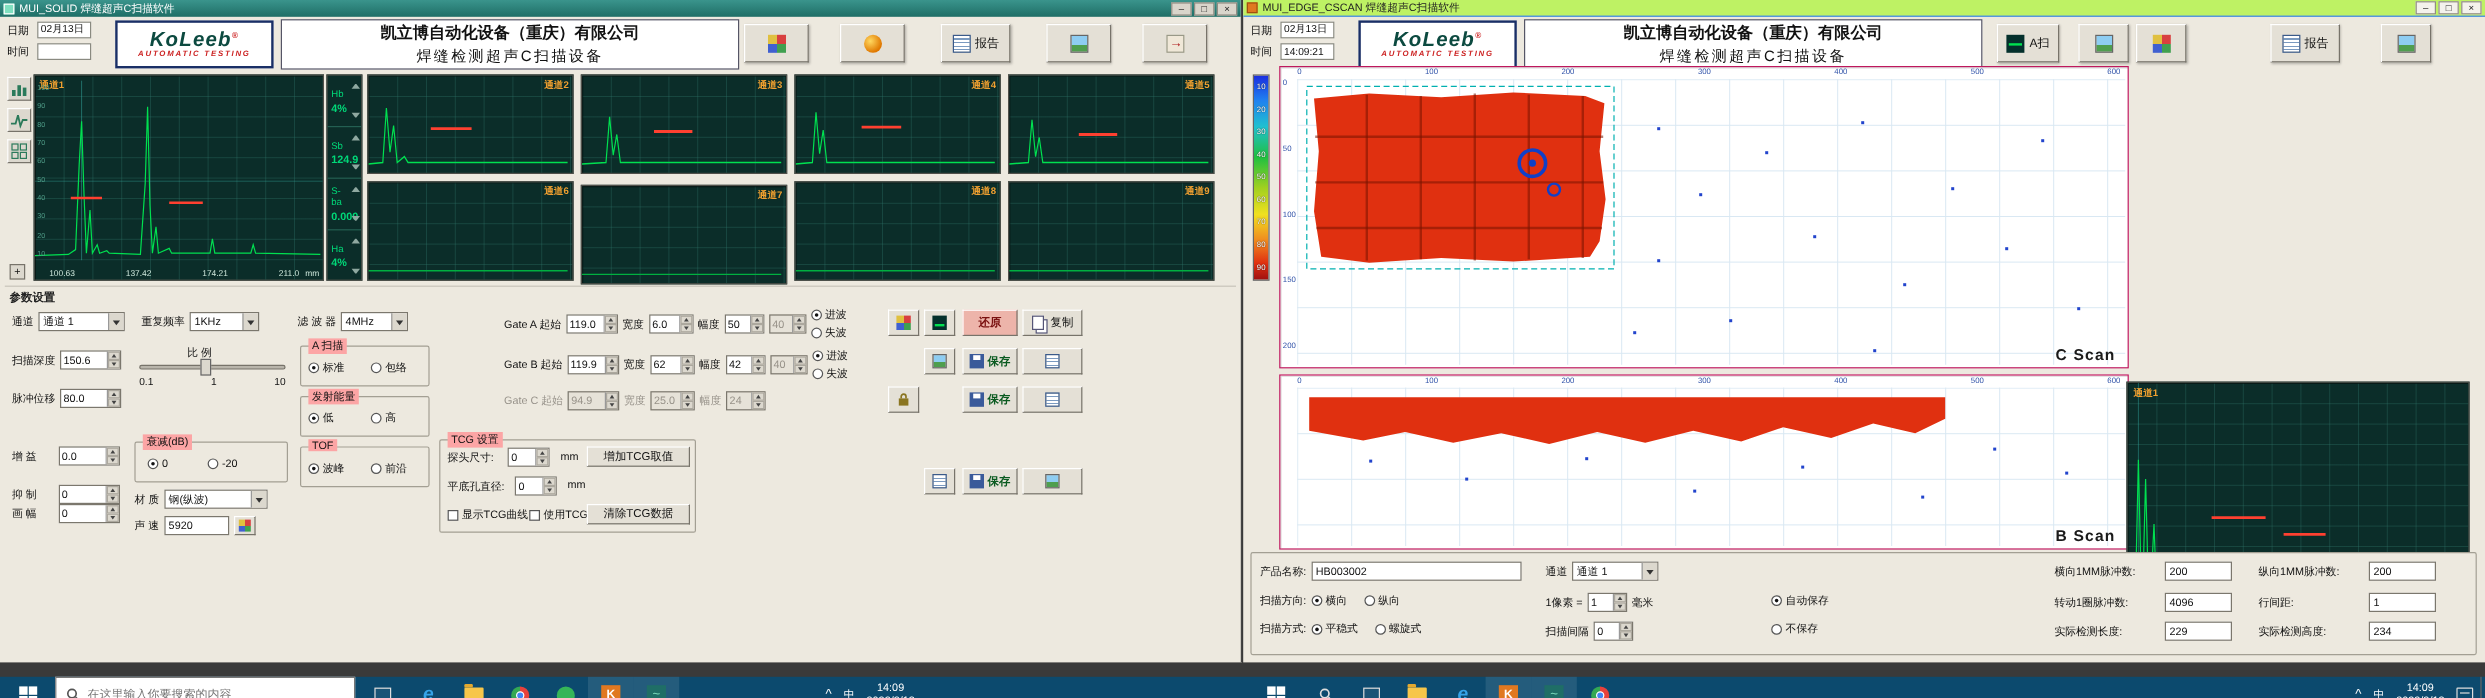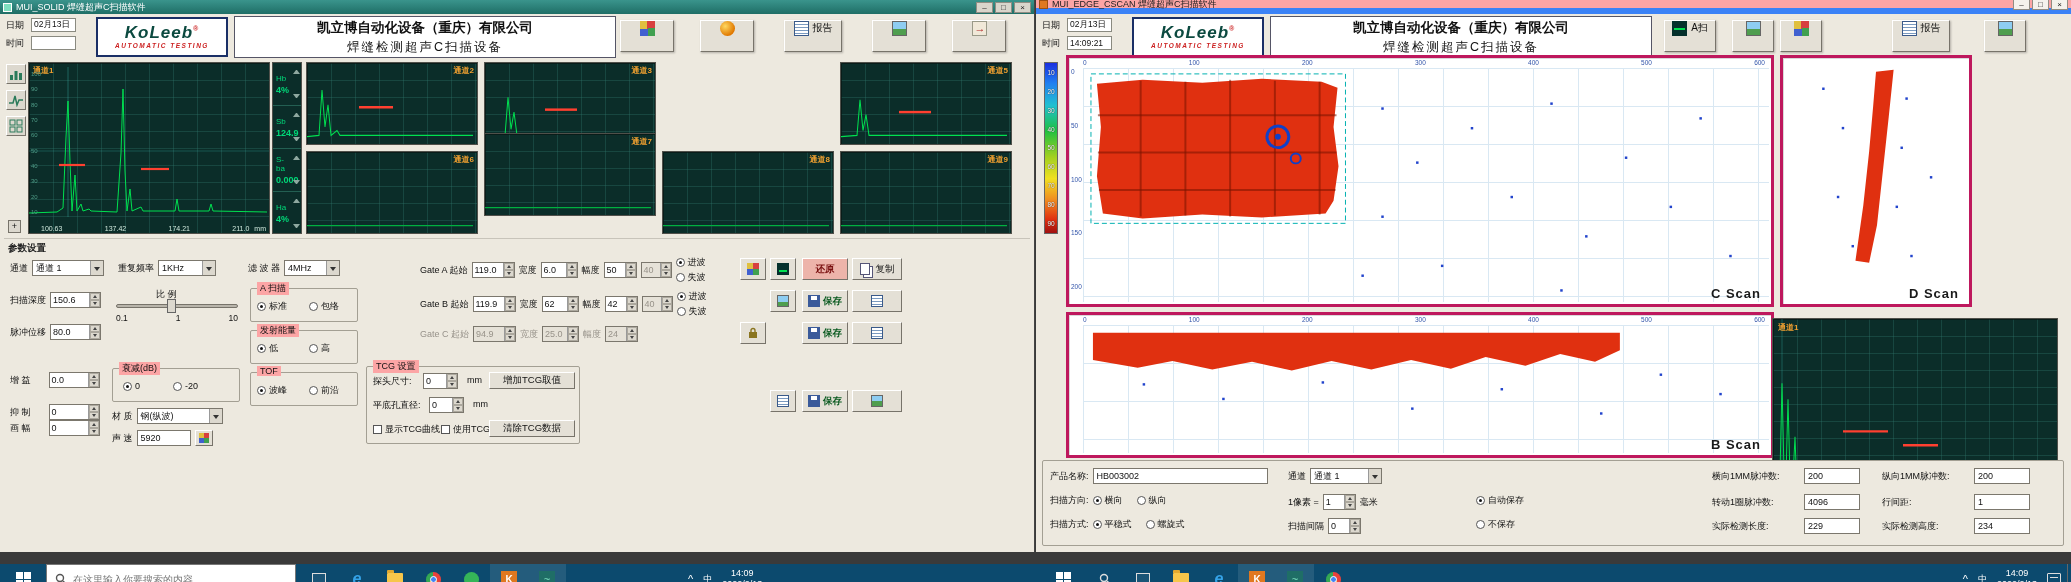--- a/index.html
+++ b/index.html
@@ -4,41 +4,41 @@
 <style>
 *{box-sizing:border-box;margin:0;padding:0}
 html,body{width:2071px;height:582px}
 body{position:relative;background:#3a3a3a;font-family:"Liberation Sans",sans-serif;overflow:hidden;color:#111}
 .window{position:absolute;top:0;height:552px;background:#ede9df;overflow:hidden}
 #win-left{left:0;width:1035px;border-right:1px solid #444}
 #win-right{left:1036px;width:1035px}
 
 .tb{position:absolute;top:0;left:0;right:0;height:14px;display:flex;align-items:center;gap:4px;padding:0 3px;font-size:9px;z-index:5}
 #win-left .tb{background:linear-gradient(#3a948c,#1f6e66);color:#fff}
-#win-right .tb{background:#fca5a5;color:#222;border-bottom:6px solid #3b82f6}
+#win-right .tb{background:#bef264;color:#222;border-bottom:1px solid #3b82f6}
 .ticon{width:9px;height:9px;flex:none}
 #win-left .ticon{background:#7fe0c0;border:1px solid #fff}
 #win-right .ticon{background:#e07820;border:1px solid #a05010}
 .wc{margin-left:auto;display:flex;gap:2px}
 .wcb{width:17px;height:11px;background:#d9d5cb;border:1px solid #918d83;color:#222;font-size:8px;line-height:9px;text-align:center;cursor:pointer}
 #win-right .wcb{background:#f4f2ec}
 .wcb.min::before{content:"–"}.wcb.max::before{content:"□"}.wcb.cls::before{content:"×"}
 
 .datebox{position:absolute;left:6px;top:18px;width:70px;font-size:9px}
 .datebox .row{display:flex;align-items:center;gap:3px;margin-bottom:4px}
 .datebox .lab{width:22px;flex:none}
 .datebox .val{flex:1;background:#fff;border:1px solid #8a8a80;height:14px;font-size:8.5px;display:flex;align-items:center;padding:0 2px}
 .logo{position:absolute;left:96px;top:17px;width:132px;height:40px;background:#fff;border:2px solid #1a2f66;display:flex;flex-direction:column;align-items:center;justify-content:center;line-height:1}
 .logo .nm{font-weight:bold;font-style:italic;font-size:17px;color:#0c4a40;letter-spacing:1px}
 .logo .nm sup{font-size:7px;color:#c22}
 .logo .sub{font-size:6.5px;color:#c22;font-weight:bold;font-style:italic;letter-spacing:1.5px;margin-top:2px}
 .companybox{position:absolute;left:234px;top:16px;width:382px;height:42px;background:#fff;border:1px solid #556;display:flex;flex-direction:column;align-items:center;justify-content:center;gap:2px}
 .companybox .l1{font-size:13.5px;font-weight:bold}
 .companybox .l2{font-size:12.5px;font-weight:normal;letter-spacing:2px}
-.hbtn{position:absolute;top:20px;height:32px;background:#e4e0d6;border:1px solid;border-color:#fff #77736a #77736a #fff;box-shadow:1px 1px 2px rgba(0,0,0,.25);display:flex;align-items:flex-start;justify-content:center;gap:4px;font-size:10px;cursor:pointer;padding:0 6px}
+.hbtn{position:absolute;top:20px;height:32px;background:#e4e0d6;border:1px solid;border-color:#fff #77736a #77736a #fff;box-shadow:1px 1px 2px rgba(0,0,0,.25);display:flex;align-items:center;justify-content:center;gap:4px;font-size:10px;cursor:pointer;padding:0 6px}
 .ic16{width:15px;height:15px;flex:none;display:inline-block}
 .ic-grid{background:conic-gradient(#d84040 0 25%,#40a050 0 50%,#4060d0 0 75%,#e0c040 0)}
 .ic-cam{border-radius:50%;background:radial-gradient(circle at 35% 35%,#ffd860,#e07800 70%)}
 .ic-doc{background:repeating-linear-gradient(#fff 0 2px,#7a9ac0 2px 3px);border:1px solid #3a5a8a}
 .ic-img{background:linear-gradient(180deg,#8ecdf2 0 55%,#4f9e4f 55%);border:1px solid #666}
 .ic-exit{position:relative;background:#f0e8d8;border:1px solid #998}
 .ic-exit::before{content:"→";color:#b02020;font-weight:bold;font-size:11px;position:absolute;left:2px;top:0}
 .ic-wave{background:#04302c;position:relative}
 .ic-wave::before{content:"";position:absolute;left:2px;right:2px;top:7px;border-top:2px solid #00e050}
 .ic-disk{background:#3a5a9a;position:relative;width:12px;height:12px}
@@ -55,21 +55,21 @@
 .mcell{position:relative;height:43px;border-bottom:1px solid #235f52;color:#00d878;display:flex;flex-direction:column;justify-content:center;gap:2px;padding:2px 9px 2px 3px}
 .mcell:last-child{border-bottom:0}
 .mn{font-size:8px}.mv{font-size:9px;font-weight:bold}
 .mar{position:absolute;right:1px;top:7px;bottom:7px;width:7px;display:flex;flex-direction:column;justify-content:space-between;cursor:pointer}
 .mar::before{content:"";border-left:3px solid transparent;border-right:3px solid transparent;border-bottom:4px solid #8fa8a0}
 .mar::after{content:"";border-left:3px solid transparent;border-right:3px solid transparent;border-top:4px solid #8fa8a0}
 .sbtn{position:absolute;left:6px;width:20px;height:20px;background:#dcd8ce;border:1px solid;border-color:#fff #77736a #77736a #fff;display:flex;align-items:center;justify-content:center;cursor:pointer}
 .xpbtn{position:absolute;width:13px;height:13px;background:#dcd8ce;border:1px solid #77736a;font-size:9px;line-height:11px;text-align:center;cursor:pointer}
 .xpbtn::before{content:"+"}
 
-.wpanel{position:absolute;background:#fff;border:3px solid #be185d;box-shadow:inset 1px 1px 0 rgba(0,0,0,.15)}
+.wpanel{position:absolute;background:#fff;border:1px solid #be185d;box-shadow:inset 1px 1px 0 rgba(0,0,0,.15)}
 .plot{position:absolute;left:14px;top:10px;right:2px;bottom:2px}
 .grid-blue{background-image:linear-gradient(#d9e8f3 1px,transparent 1px),linear-gradient(90deg,#d9e8f3 1px,transparent 1px);background-size:45px 38px}
 .hruler{position:absolute;left:14px;right:6px;top:1px;display:flex;justify-content:space-between;font-size:6.5px;color:#3355aa;z-index:2}
 .vruler{position:absolute;left:2px;top:10px;bottom:14px;display:flex;flex-direction:column;justify-content:space-between;font-size:6.5px;color:#3355aa;z-index:2}
 .scanlabel{position:absolute;right:10px;bottom:3px;font-weight:bold;font-size:13px;color:#1a1a1a;letter-spacing:1px;z-index:3}
 .colorbar{position:absolute;width:14px;background:linear-gradient(#1a2ee0 0%,#2080f0 12%,#20c0d0 25%,#20c040 40%,#a0d020 55%,#f0e020 68%,#f09020 80%,#e03010 92%,#a01010 100%);border:1px solid #666}
 .cbticks{position:absolute;inset:0;display:flex;flex-direction:column;justify-content:space-around;align-items:center;font-size:6.5px;color:#fff;text-shadow:0 0 1px #000}
 
 .fld{position:absolute;display:flex;align-items:center;gap:4px;font-size:9px;white-space:nowrap}
 .spin{display:inline-flex;background:#fff;border:1px solid #7b776d;height:16px;align-items:stretch;cursor:text}
@@ -257,28 +257,32 @@
   </div>
 
   <div class="dpanel dgrid" style="left:306px;top:62px;width:172px;height:83px"><span class="chlabel" style="right:3px;top:2px">通道2</span><svg viewBox="0 0 170 66" preserveAspectRatio="none" width="100%" height="100%">
         <polyline points="0,60 12,59 15,22 18,52 21,34 24,59 30,55 33,59 166,59" fill="none" stroke="#00e050" stroke-width="1"></polyline>
         <path d="M52,36 L86,36" stroke="#ff4030" stroke-width="2"></path>
       </svg></div>
   <div class="dpanel dgrid" style="left:484px;top:62px;width:172px;height:83px"><span class="chlabel" style="right:3px;top:2px">通道3</span><svg viewBox="0 0 170 66" preserveAspectRatio="none" width="100%" height="100%">
         <polyline points="0,60 20,59 23,28 26,54 29,40 32,59 166,59" fill="none" stroke="#00e050" stroke-width="1"></polyline>
         <path d="M60,38 L92,38" stroke="#ff4030" stroke-width="2"></path>
       </svg></div>
+  <div class="dpanel dgrid" style="left:662px;top:62px;width:172px;height:83px"><span class="chlabel" style="right:3px;top:2px">通道4</span><svg viewBox="0 0 170 66" preserveAspectRatio="none" width="100%" height="100%">
+        <polyline points="0,60 14,59 17,25 20,53 23,37 26,59 166,59" fill="none" stroke="#00e050" stroke-width="1"></polyline>
+        <path d="M55,35 L88,35" stroke="#ff4030" stroke-width="2"></path>
+      </svg></div>
   <div class="dpanel dgrid" style="left:840px;top:62px;width:172px;height:83px"><span class="chlabel" style="right:3px;top:2px">通道5</span><svg viewBox="0 0 170 66" preserveAspectRatio="none" width="100%" height="100%">
         <polyline points="0,60 16,59 19,30 22,55 25,42 28,59 166,59" fill="none" stroke="#00e050" stroke-width="1"></polyline>
         <path d="M58,40 L90,40" stroke="#ff4030" stroke-width="2"></path>
       </svg></div>
   <div class="dpanel dgrid" style="left:306px;top:151px;width:172px;height:83px"><span class="chlabel" style="right:3px;top:2px">通道6</span><svg viewBox="0 0 170 66" preserveAspectRatio="none" width="100%" height="100%">
         <polyline points="0,60 166,60" fill="none" stroke="#00b040" stroke-width="1"></polyline>
       </svg></div>
-  <div class="dpanel dgrid" style="left:484px;top:133px;width:172px;height:83px"><span class="chlabel" style="right:3px;top:2px">通道7</span><svg viewBox="0 0 170 66" preserveAspectRatio="none" width="100%" height="100%">
+  <div class="dpanel dgrid" style="left:484px;top:154px;width:172px;height:83px"><span class="chlabel" style="right:3px;top:2px">通道7</span><svg viewBox="0 0 170 66" preserveAspectRatio="none" width="100%" height="100%">
         <polyline points="0,60 166,60" fill="none" stroke="#00b040" stroke-width="1"></polyline>
       </svg></div>
   <div class="dpanel dgrid" style="left:662px;top:151px;width:172px;height:83px"><span class="chlabel" style="right:3px;top:2px">通道8</span><svg viewBox="0 0 170 66" preserveAspectRatio="none" width="100%" height="100%">
         <polyline points="0,60 166,60" fill="none" stroke="#00b040" stroke-width="1"></polyline>
       </svg></div>
   <div class="dpanel dgrid" style="left:840px;top:151px;width:172px;height:83px"><span class="chlabel" style="right:3px;top:2px">通道9</span><svg viewBox="0 0 170 66" preserveAspectRatio="none" width="100%" height="100%">
         <polyline points="0,60 166,60" fill="none" stroke="#00b040" stroke-width="1"></polyline>
       </svg></div>
 
   <div class="vsep" style="left:4px;right:4px;top:238px"></div>
@@ -733,37 +737,20 @@
             <rect x="650" y="190" width="2.5" height="2.5"></rect>
             <rect x="360" y="200" width="2.5" height="2.5"></rect>
           <rect x="280" y="210" width="2.5" height="2.5"></rect>
             <rect x="480" y="225" width="2.5" height="2.5"></rect>
         </g>
       </svg>
     </div>
     <span class="scanlabel">C Scan</span>
   </div>
 
-  <div class="wpanel" style="left:744px;top:55px;width:192px;height:252px">
-    <svg viewBox="0 0 190 250" preserveAspectRatio="none" width="100%" height="100%">
-      <path d="M95,14 L113,12 L108,60 L102,115 L96,170 L88,208 L74,206 L82,150 L88,95 L92,50 Z" fill="#e03010"></path>
-      <g fill="#2244cc">
-        <rect x="125" y="40" width="2.5" height="2.5"></rect>
-          <rect x="120" y="90" width="2.5" height="2.5"></rect>
-          <rect x="60" y="70" width="2.5" height="2.5"></rect>
-        <rect x="55" y="140" width="2.5" height="2.5"></rect>
-          <rect x="115" y="150" width="2.5" height="2.5"></rect>
-          <rect x="70" y="190" width="2.5" height="2.5"></rect>
-        <rect x="130" y="200" width="2.5" height="2.5"></rect>
-          <rect x="40" y="30" width="2.5" height="2.5"></rect>
-          <rect x="150" y="120" width="2.5" height="2.5"></rect>
-      </g>
-    </svg>
-    <span class="scanlabel">D Scan</span>
-  </div>
 
   <div class="wpanel" style="left:30px;top:312px;width:708px;height:146px">
     <div class="hruler">
         <span>0</span>
         <span>100</span>
         <span>200</span>
         <span>300</span>
         <span>400</span>
         <span>500</span>
         <span>600</span>

